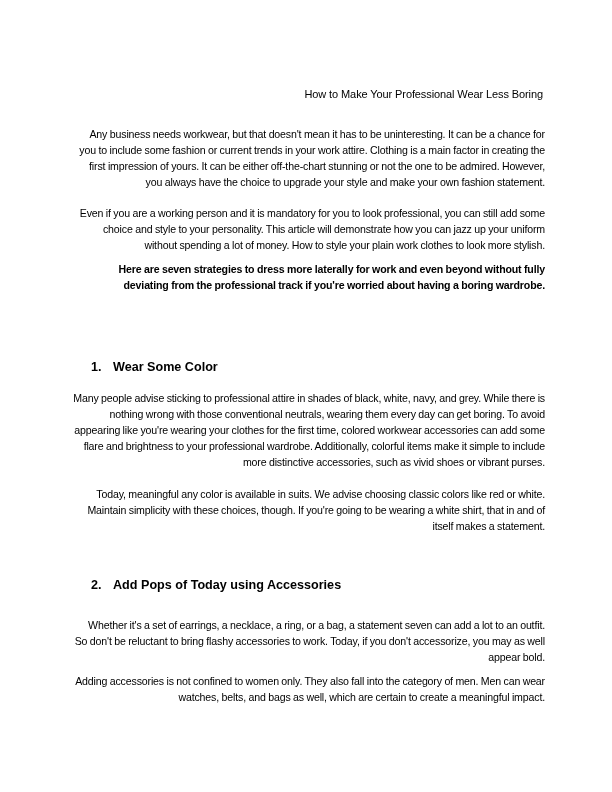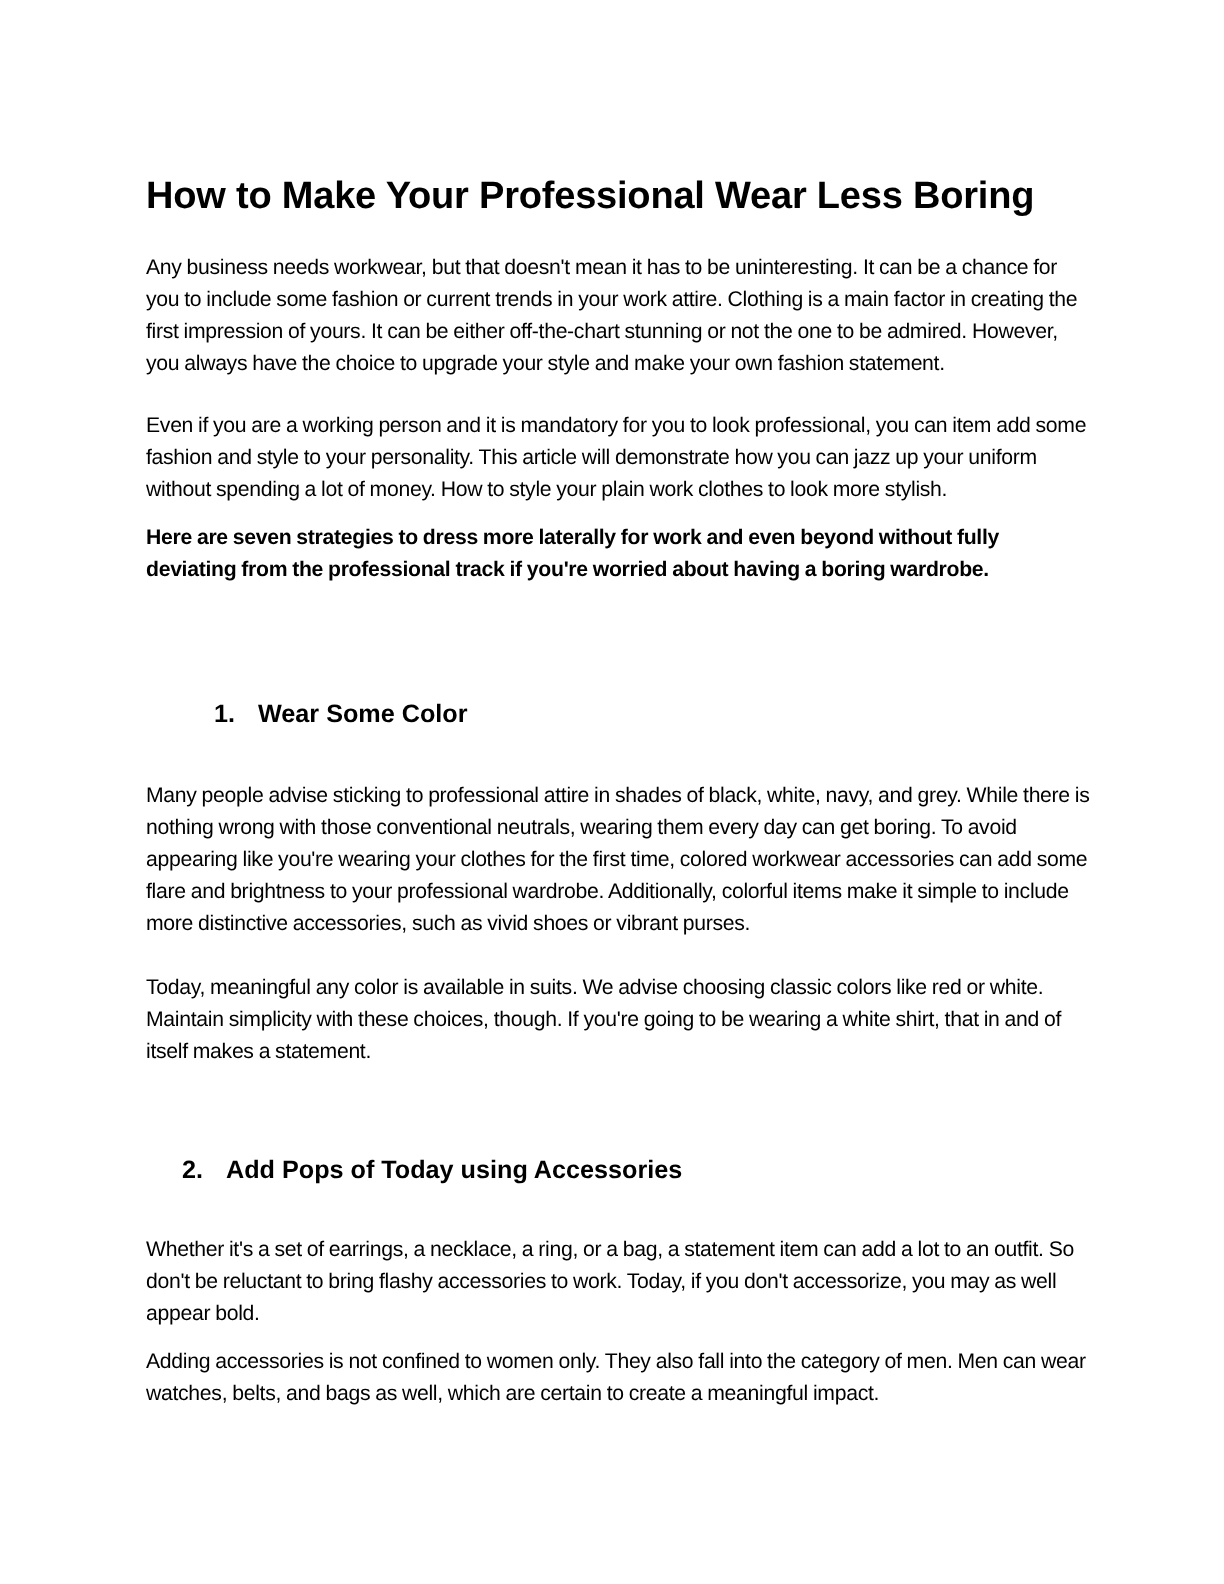--- a/index.html
+++ b/index.html
@@ -1,39 +1,39 @@
 <!DOCTYPE html>
 <html><head>
 <meta charset="utf-8">
 <style>
   html, body { margin: 0; padding: 0; background: #ffffff; }
   body { width: 612px; height: 792px; position: relative; overflow: hidden;
          font-family: "Liberation Sans", "DejaVu Sans", sans-serif; color: #000; }
   .page { position: absolute; left: 73px; top: 0; width: 470px; }
-  .title { position: absolute; left: 0; top: 88px; width: 470px; text-align: left;
-           font-weight: bold; font-size: 19px; letter-spacing: -0.1px; }
+  .title { position: absolute; left: 0; top: 88px; width: 470px; text-align: right;
+           font-weight: normal; font-size: 11px; letter-spacing: -0.1px; }
   .para { position: absolute; left: 0; width: 472px; font-size: 10.6px; line-height: 16px;
-          letter-spacing: -0.15px; word-spacing: -0.3px; }
+          letter-spacing: -0.15px; word-spacing: -0.3px; text-align: right; }
   .heading { position: absolute; left: 18px; font-weight: bold; font-size: 12.6px; }
   .heading .num { display: inline-block; width: 22px; }
 </style>
 </head>
 <body>
 
 <div class="page">
   <div class="title">How to Make Your Professional Wear Less Boring</div>
 
   <div class="para" style="top:126px;">Any business needs workwear, but that doesn't mean it has to be uninteresting. It can be a chance for you to include some fashion or current trends in your work attire. Clothing is a main factor in creating the first impression of yours. It can be either off-the-chart stunning or not the one to be admired. However, you always have the choice to upgrade your style and make your own fashion statement.</div>
-  <div class="para" style="top:205px;">Even if you are a working person and it is mandatory for you to look professional, you can item add some fashion and style to your personality. This article will demonstrate how you can jazz up your uniform without spending a lot of money. How to style your plain work clothes to look more stylish.</div>
+  <div class="para" style="top:205px;">Even if you are a working person and it is mandatory for you to look professional, you can still add some choice and style to your personality. This article will demonstrate how you can jazz up your uniform without spending a lot of money. How to style your plain work clothes to look more stylish.</div>
   <div class="para" style="top:261px;font-weight:bold;">Here are seven strategies to dress more laterally for work and even beyond without fully deviating from the professional track if you're worried about having a boring wardrobe.</div>
 
-  <div class="heading" style="top:350px;margin-left:16px;">
+  <div class="heading" style="top:360px;">
     <span class="num">1.</span><span>Wear Some Color</span>
   </div>
   <div class="para" style="top:390px;">Many people advise sticking to professional attire in shades of black, white, navy, and grey. While there is nothing wrong with those conventional neutrals, wearing them every day can get boring. To avoid appearing like you're wearing your clothes for the first time, colored workwear accessories can add some flare and brightness to your professional wardrobe. Additionally, colorful items make it simple to include more distinctive accessories, such as vivid shoes or vibrant purses.</div>
   <div class="para" style="top:486px;">Today, meaningful any color is available in suits. We advise choosing classic colors like red or white. Maintain simplicity with these choices, though. If you're going to be wearing a white shirt, that in and of itself makes a statement.</div>
 
   <div class="heading" style="top:578px;">
     <span class="num">2.</span><span>Add Pops of Today using Accessories</span>
   </div>
-  <div class="para" style="top:617px;">Whether it's a set of earrings, a necklace, a ring, or a bag, a statement item can add a lot to an outfit. So don't be reluctant to bring flashy accessories to work. Today, if you don't accessorize, you may as well appear bold.</div>
+  <div class="para" style="top:617px;">Whether it's a set of earrings, a necklace, a ring, or a bag, a statement seven can add a lot to an outfit. So don't be reluctant to bring flashy accessories to work. Today, if you don't accessorize, you may as well appear bold.</div>
   <div class="para" style="top:673px;">Adding accessories is not confined to women only. They also fall into the category of men. Men can wear watches, belts, and bags as well, which are certain to create a meaningful impact.</div>
 </div>
 
 </body></html>

